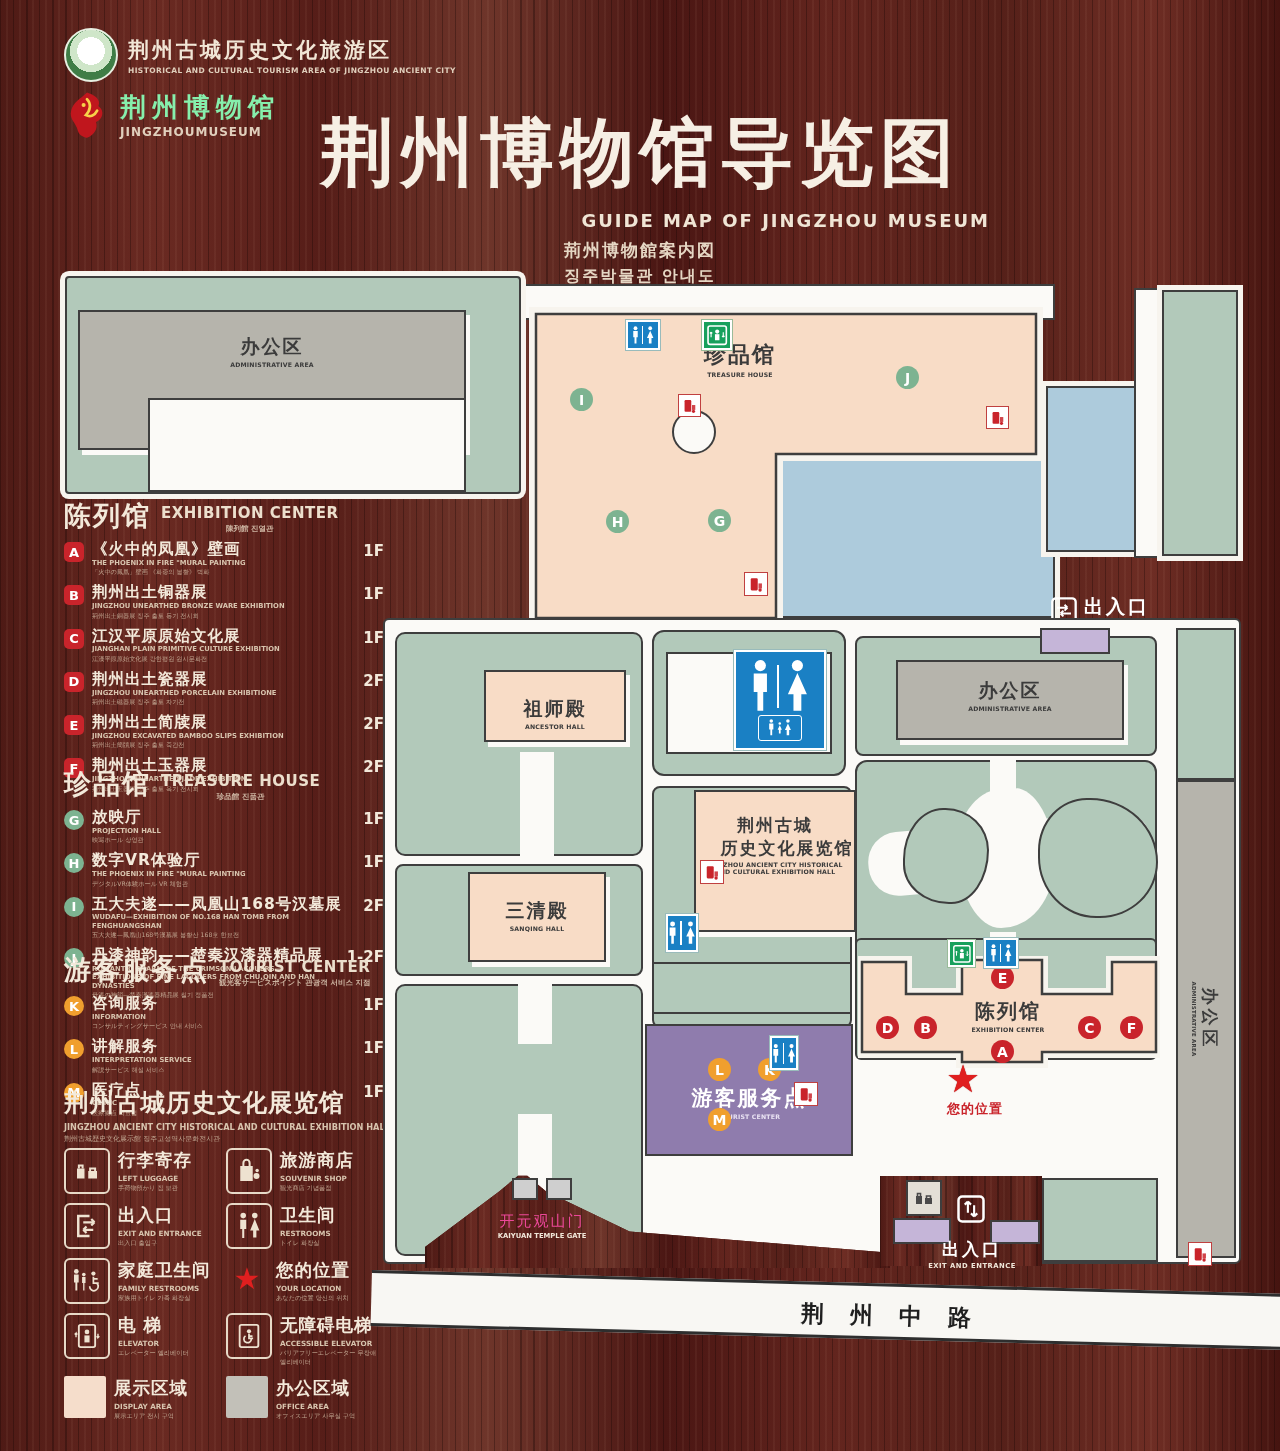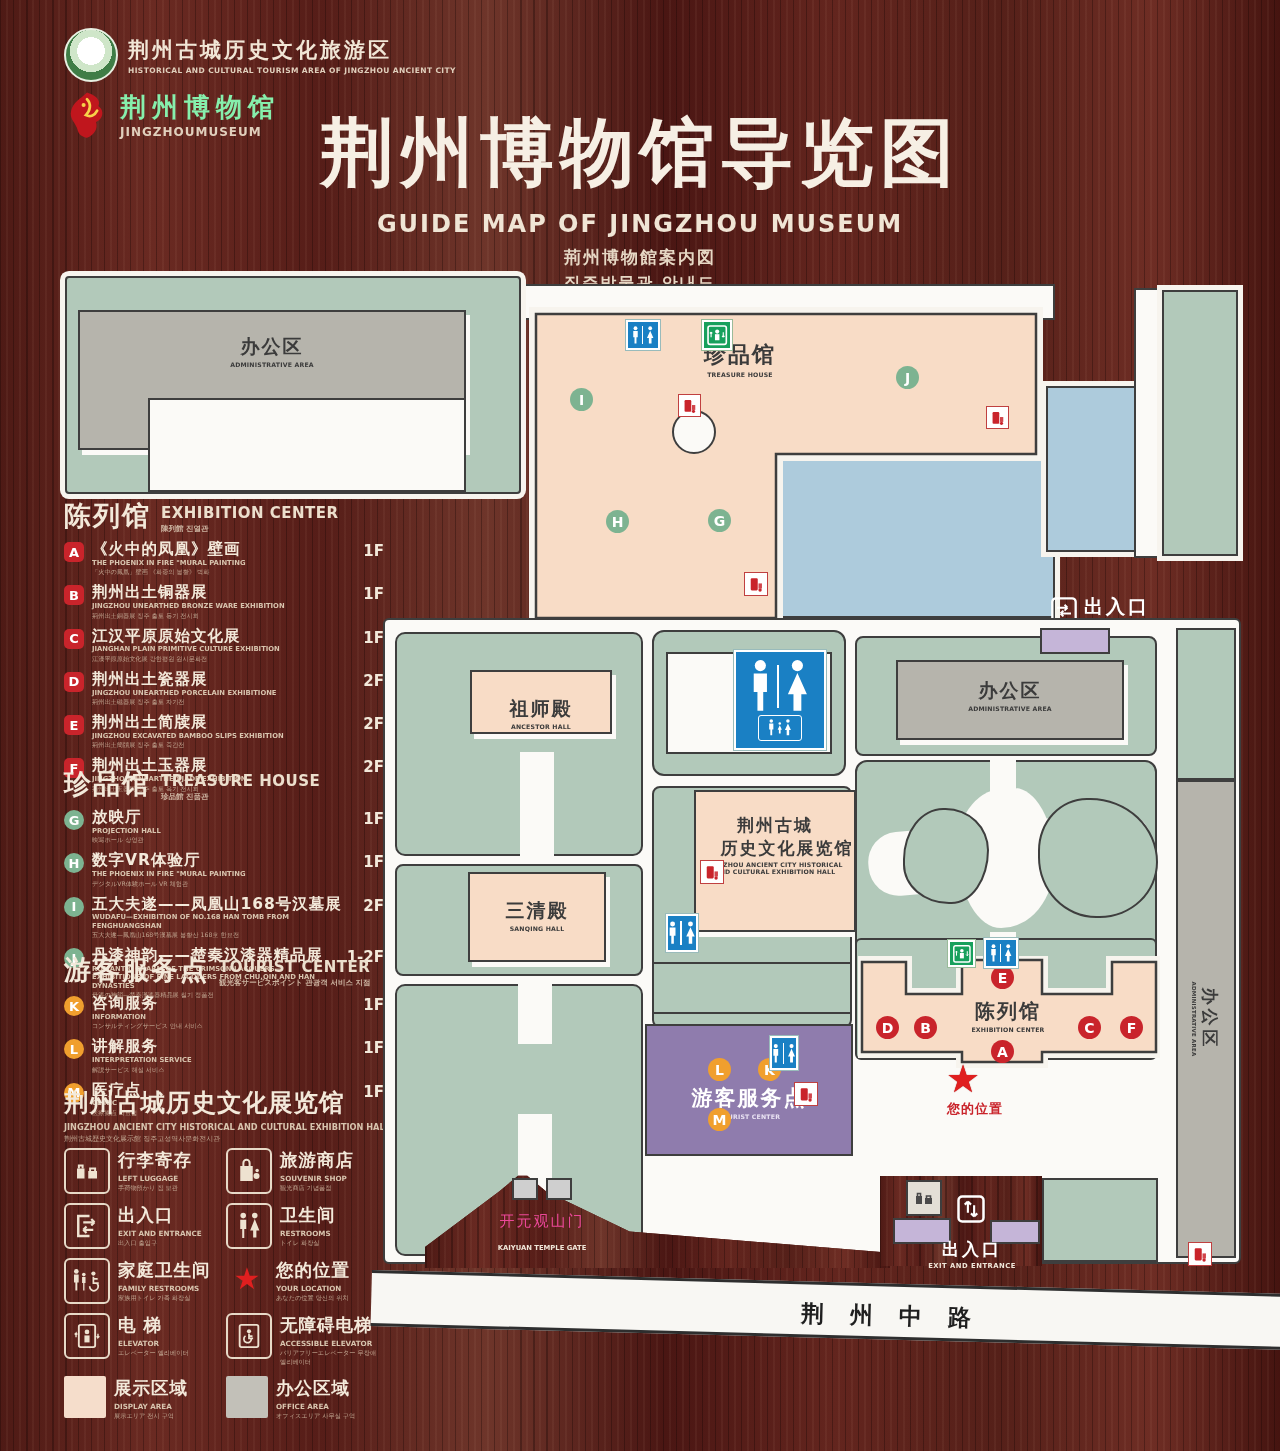--- a/index.html
+++ b/index.html
@@ -18,29 +18,29 @@
   .logo-row{display:flex;align-items:center;gap:10px;}
   .logo-circle{width:50px;height:50px;border-radius:50%;
     background:radial-gradient(circle at 50% 42%, #ffffff 0 36%, #cfe6c9 36% 55%, #3f7d46 55% 100%);
     border:2px solid #e8f0e2;}
   .logo-bird{width:46px;height:52px;}
   .lg-zh{font-size:21px;font-weight:900;letter-spacing:3px;color:#f1e6d6;}
   .lg-en{font-size:7.5px;font-weight:700;letter-spacing:.4px;color:#e0cfbc;margin-top:2px;}
   .lg2-zh{font-size:26px;font-weight:900;letter-spacing:6px;color:#86efac;}
   .lg2-en{font-size:12px;font-weight:800;letter-spacing:1px;color:#e0cfbc;}
   .t-zh{font-size:74px;font-weight:900;letter-spacing:6px;color:#f6efe4;text-align:center;}
-  .t-en{font-size:24px;font-weight:800;letter-spacing:2px;color:#f0e5d5;text-align:center;margin-top:6px;}
+  .t-en{font-size:18px;font-weight:800;letter-spacing:2px;color:#f0e5d5;text-align:right;margin-top:6px;}
   .t-ja{font-size:17px;font-weight:700;letter-spacing:2px;color:#e6d7c4;text-align:center;margin-top:8px;}
   .t-ko{font-size:16px;font-weight:700;letter-spacing:2px;color:#e6d7c4;text-align:center;margin-top:4px;}
 
   
   .sec-h{display:flex;align-items:flex-start;gap:10px;}
   .sec-h .hzh{font-size:27px;font-weight:900;color:#f3e9da;letter-spacing:2px;}
   .sec-h .hen{font-size:15px;font-weight:900;color:#ecdfcd;margin-top:6px;letter-spacing:.5px;}
-  .sec-h .hsub{font-size:7.5px;font-weight:700;color:#cdb5a2;margin-top:2px;}
+  .sec-h .hsub{font-size:7.5px;font-weight:700;color:#cdb5a2;margin-top:2px;text-align:center;}
   .row{position:relative;display:flex;gap:8px;margin-top:7px;min-height:30px;}
   .badge{flex:0 0 auto;width:20px;height:20px;margin-top:1px;border-radius:5px;
     display:flex;align-items:center;justify-content:center;
     font-size:13px;font-weight:900;color:#fff;}
   .badge.red{background:#c9242b;}
   .badge.grn{background:#7db391;border-radius:50%;}
   .badge.org{background:#f09f2e;border-radius:50%;}
   .row .zh{font-size:15.5px;font-weight:900;color:#f3e9da;letter-spacing:1px;line-height:1.05;}
   .row .en{font-size:6.8px;font-weight:700;color:#d8c4ae;margin-top:1.5px;max-width:240px;line-height:1.25;}
   .row .sub{font-size:6.2px;color:#bfa48f;margin-top:1px;max-width:240px;}
@@ -500,21 +500,21 @@
   </div>
   <div class="abs" style="left:1084px;top:594px;">
     <div class="map-exit-zh">出入口</div>
     <div class="map-exit-en">EXIT AND ENTRANCE</div>
   </div>
 
   <div class="blk whiteb" style="left:383px;top:618px;width:858px;height:646px;border-radius:6px;"></div>
 
   <div class="blk sage" style="left:395px;top:632px;width:248px;height:224px;border-radius:10px;"></div>
   <div class="abs whiteb" style="left:520px;top:752px;width:34px;height:104px;"></div>
-  <div class="blk pinkb" style="left:470px;top:670px;width:142px;height:64px;">
+  <div class="blk pinkb" style="left:484px;top:670px;width:142px;height:72px;">
     <div class="bl-label" style="top:24px;">
       <div class="bl-zh">祖师殿</div>
       <div class="bl-en">ANCESTOR HALL</div>
     </div>
   </div>
 
   <div class="blk sage" style="left:395px;top:864px;width:248px;height:112px;border-radius:8px;"></div>
   <div class="blk pinkb" style="left:468px;top:872px;width:138px;height:90px;">
     <div class="bl-label" style="top:24px;">
       <div class="bl-zh">三清殿</div>
@@ -673,21 +673,21 @@
       <span class="bl-zh" style="font-size:17px;letter-spacing:4px;">办公区</span>
       <span class="bl-en" style="display:block;font-size:5.5px;">ADMINISTRATIVE AREA</span>
     </div>
   </div>
 
   <div class="abs wood" style="left:425px;top:1172px;width:465px;height:96px;clip-path:polygon(0 78%,16% 20%,20% 4%,22% 4%,26% 20%,44% 62%,100% 84%,100% 100%,0 100%);"></div>
   <div class="gate-sq" style="left:512px;top:1178px;width:26px;height:22px;"></div>
   <div class="gate-sq" style="left:546px;top:1178px;width:26px;height:22px;"></div>
   <div class="abs" style="left:462px;top:1212px;width:160px;text-align:center;">
     <div style="font-size:15px;font-weight:400;color:#ec4899;letter-spacing:2px;">开元观山门</div>
-    <div style="font-size:6.8px;font-weight:800;color:#f0e6d8;margin-top:13px;">KAIYUAN TEMPLE GATE</div>
+    <div style="font-size:6.8px;font-weight:800;color:#f0e6d8;margin-top:1px;">KAIYUAN TEMPLE GATE</div>
   </div>
 
   <div class="abs wood" style="left:880px;top:1176px;width:162px;height:90px;"></div>
   <div class="abs" style="left:906px;top:1180px;width:36px;height:36px;background:#e3dfd6;border:2px solid #3e3e3e;box-sizing:border-box;display:flex;align-items:center;justify-content:center;">
     <svg width="24" height="24" viewBox="0 0 24 24">
         <path fill="#4a4a4a" d="M4 10h6v8H4zM13 12h7v6h-7z"></path>
         <path fill="none" stroke="#4a4a4a" stroke-width="1.6" d="M5.5 10V7.5h3V10M14.5 12V10h4v2"></path>
       </svg>
   </div>
   <div class="icon-exit" style="left:956px;top:1194px;width:30px;height:30px;">

